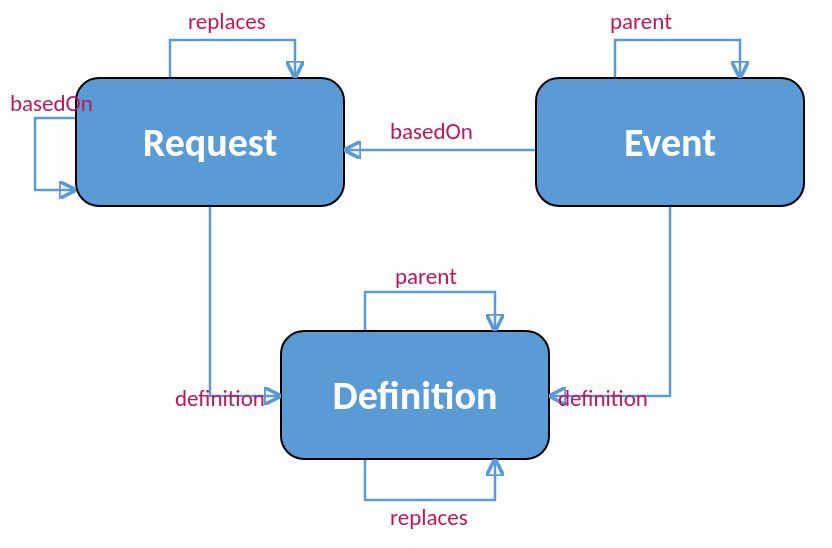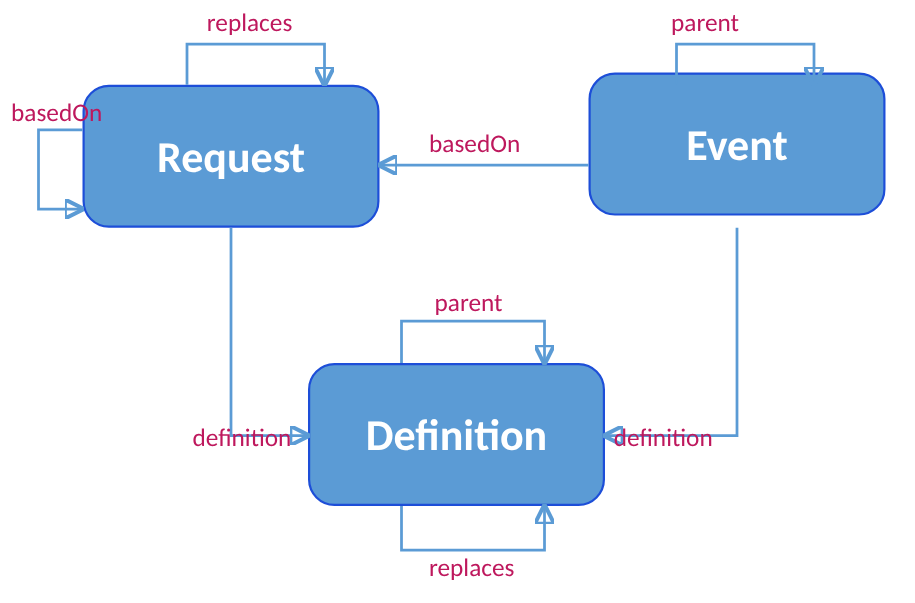--- a/index.html
+++ b/index.html
@@ -7,21 +7,21 @@
     padding: 0;
     width: 832px;
     height: 548px;
     font-family: "Calibri", "Segoe UI", Arial, sans-serif;
     background: #ffffff;
     position: relative;
   }
   .node {
     position: absolute;
     background: #5b9bd5;
-    border: 2px solid #1d4ed8;
+    border: 2px solid #000000;
     border-radius: 24px;
     display: flex;
     align-items: center;
     justify-content: center;
     color: #ffffff;
     font-weight: 700;
     font-size: 40px;
     box-sizing: border-box;
   }
   .edge-label {
@@ -43,21 +43,21 @@
     fill: none;
   }
 </style>
 </head>
 <body>
 
 <div class="node" style="left:75px;  top:77px;  width:270px; height:130px;">
   <span>Request</span>
 </div>
 
-<div class="node" style="left:535px; top:66px;  width:270px; height:130px;">
+<div class="node" style="left:535px; top:77px;  width:270px; height:130px;">
   <span>Event</span>
 </div>
 
 <div class="node" style="left:280px; top:330px; width:270px; height:130px;">
   <span>Definition</span>
 </div>
 
 <svg class="edges">
   <defs>
     <marker id="arrow" viewBox="0 0 12 12" refX="11" refY="6" markerWidth="7" markerHeight="7" orient="auto-start-reverse">

